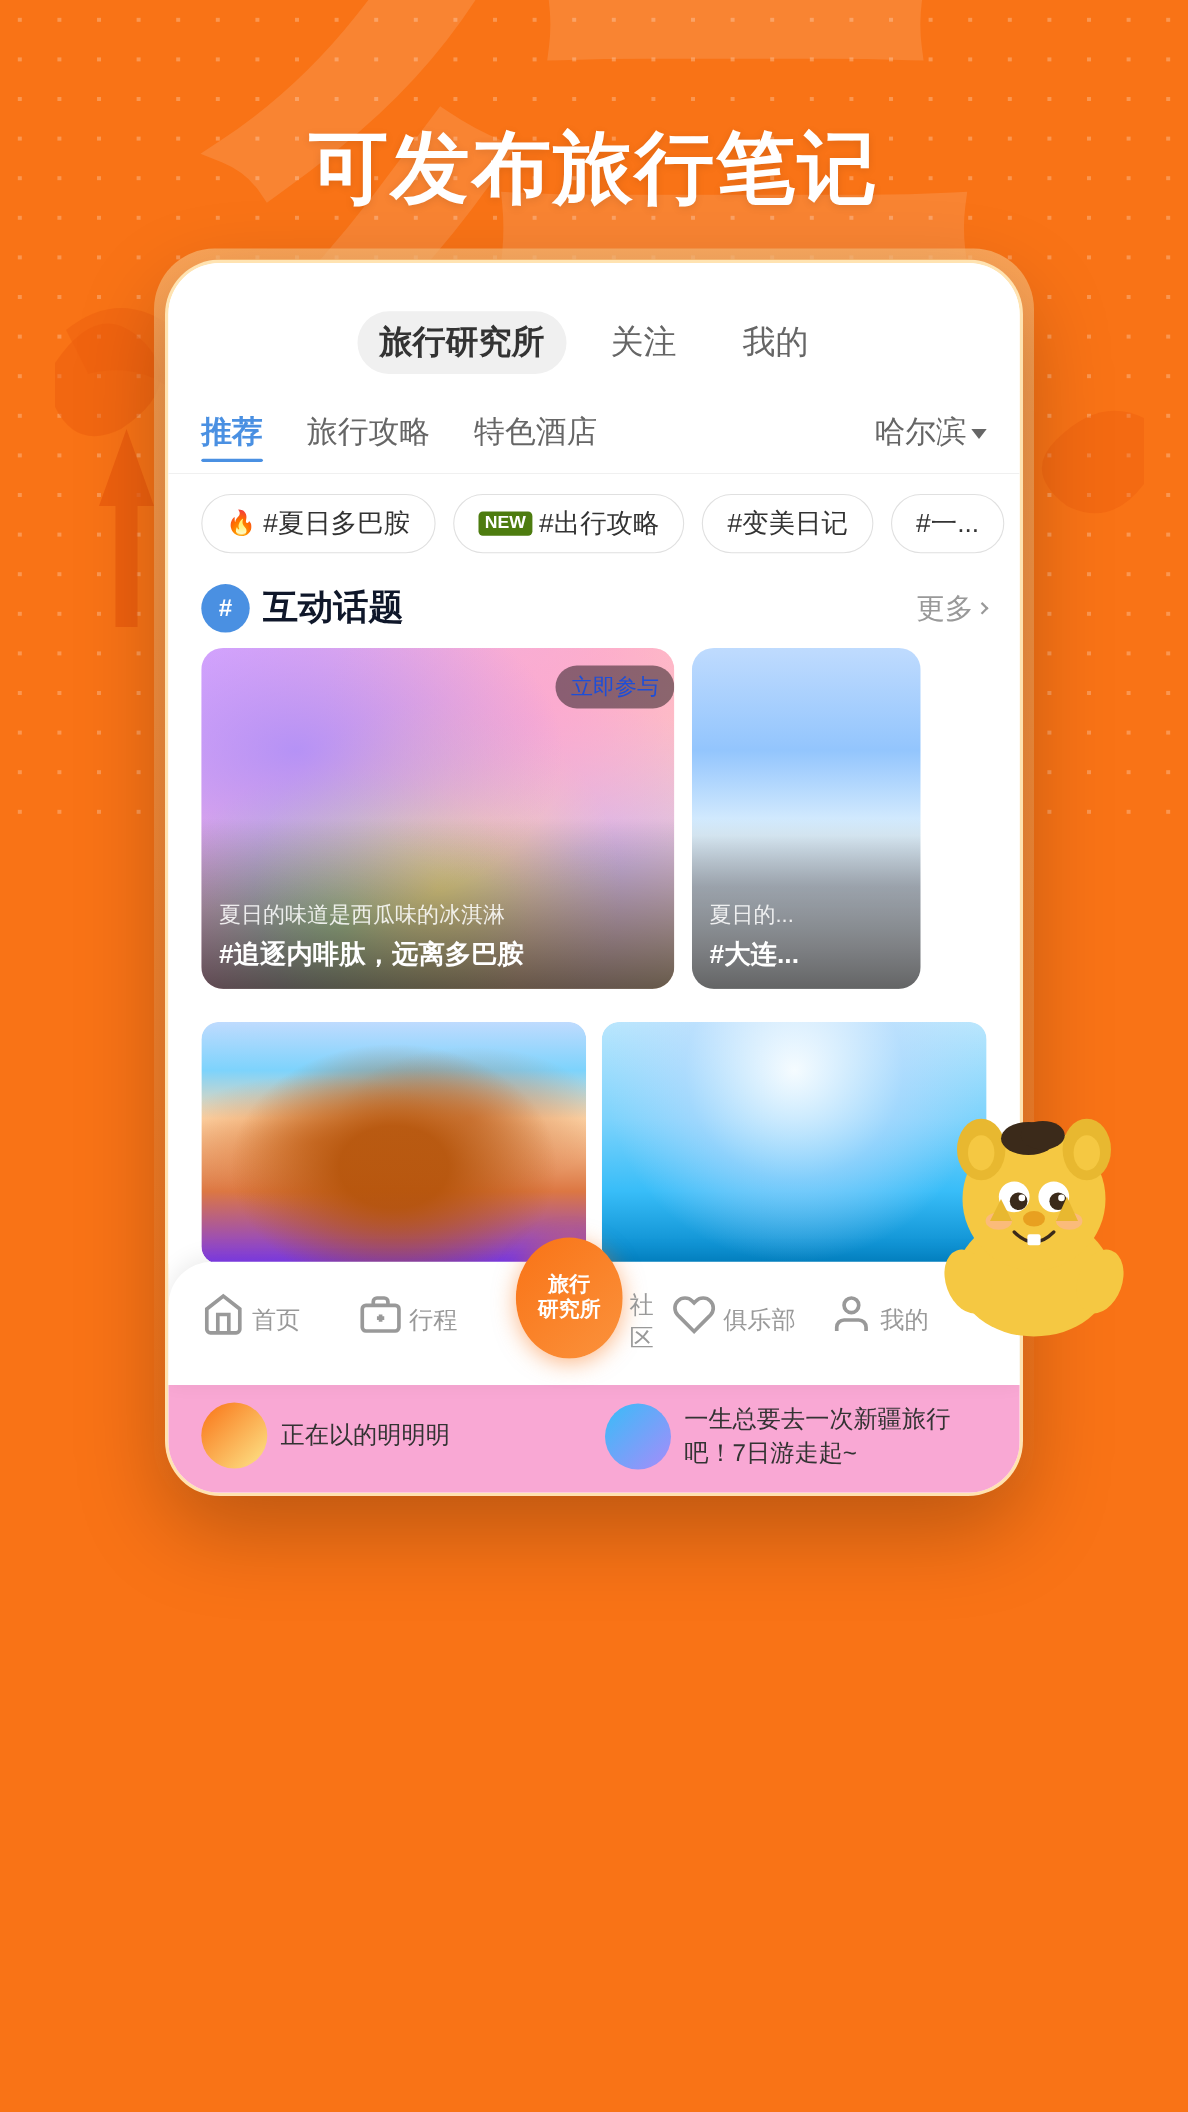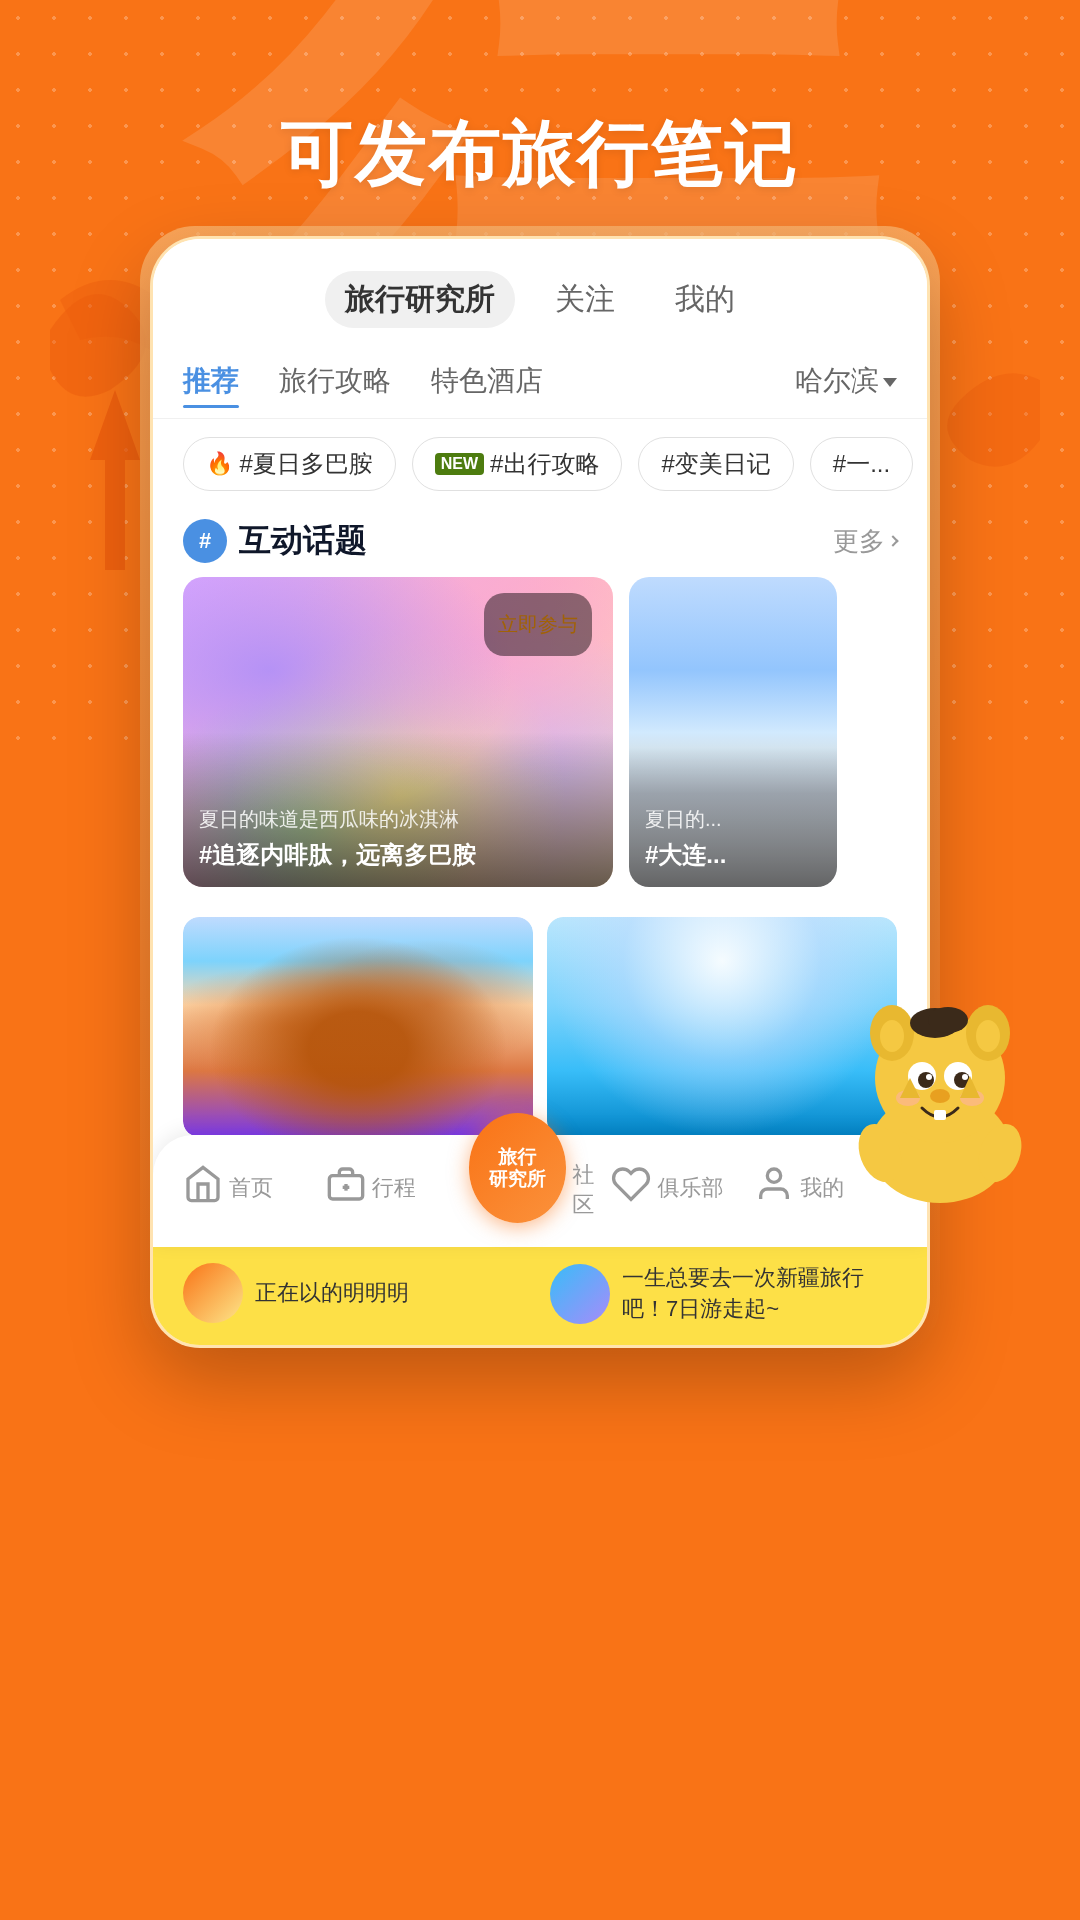--- a/index.html
+++ b/index.html
@@ -70,21 +70,21 @@
       box-shadow: 0 30px 80px rgba(0,0,0,0.25);
       border: 3px solid rgba(255,200,100,0.5);
     }
 
     
     .main-tabs {
       display: flex;
       justify-content: center;
       align-items: center;
       gap: 20px;
-      padding: 32px 30px 16px;
+      padding: 44px 30px 16px;
       background: #fff;
     }
 
     .main-tab {
       font-size: 30px;
       color: #666;
       padding: 8px 20px;
       border-radius: 30px;
       cursor: pointer;
     }
@@ -260,25 +260,25 @@
 
     .card-gradient {
       position: absolute;
       bottom: 0; left: 0; right: 0;
       height: 50%;
       background: linear-gradient(transparent, rgba(0,0,0,0.6));
     }
 
     .card-badge {
       position: absolute;
-      top: 16px; right: 21px;
+      top: 16px; right: 0;
       background: rgba(0,0,0,0.45);
-      color: #a16207;
+      color: #1d4ed8;
       font-size: 20px;
-      padding: 18px 14px;
+      padding: 6px 14px;
       border-radius: 20px;
     }
 
     .card-text {
       position: absolute;
       bottom: 16px;
       left: 16px;
       right: 16px;
     }
 
@@ -362,21 +362,21 @@
     .center-btn-text {
       font-size: 19px;
       color: #fff;
       font-weight: 700;
       text-align: center;
       line-height: 1.2;
     }
 
     
     .bottom-strip {
-      background: #fde047;
+      background: #f9a8d4;
       padding: 16px 30px 20px;
       display: flex;
       gap: 20px;
       align-items: flex-start;
     }
 
     .strip-item {
       display: flex;
       align-items: center;
       gap: 12px;

